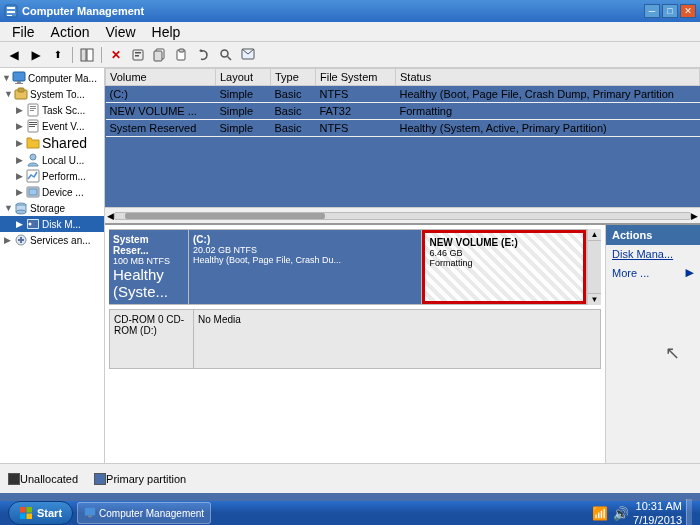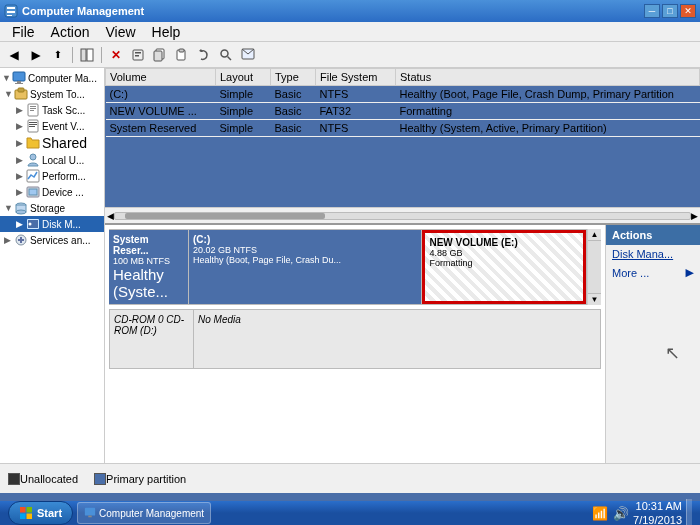--- a/index.html
+++ b/index.html
@@ -216,21 +216,20 @@
         rgba(150,150,150,0.2) 4px,
         rgba(150,150,150,0.2) 8px
       );
       pointer-events: none;
     }
 
     .cdrom-row {
       display: flex;
       margin-bottom: 20px;
       min-height: 60px;
-      font-style: italic;
     }
     .cdrom-label {
       width: 85px;
       min-width: 85px;
       background: #e8e8e8;
       border: 1px solid #bbb;
       padding: 4px;
       font-size: 10px;
     }
     .cdrom-content {
@@ -610,21 +609,21 @@
                 <span style="font-weight:normal;font-size:9px;">100 MB NTFS</span>
                 <span style="font-weight:normal;font-size:15px;">Healthy (Syste...</span>
               </div>
               <div class="partition c-drive">
                 <span>(C:)</span>
                 <span style="font-weight:normal;font-size:9px;">20.02 GB NTFS</span>
                 <span style="font-weight:normal;font-size:9px;">Healthy (Boot, Page File, Crash Du...</span>
               </div>
               <div class="partition new-volume">
                 <span style="position:relative;z-index:1;">NEW VOLUME  (E:)</span>
-                <span style="font-weight:normal;font-size:9px;position:relative;z-index:1;">4.88 GB</span>
+                <span style="font-weight:normal;font-size:9px;position:relative;z-index:1;">6.46 GB</span>
                 <span style="font-weight:normal;font-size:9px;position:relative;z-index:1;">Formatting</span>
               </div>
             </div>
 
             <div style="width:14px;background:#f0f0f0;border-left:1px solid #ccc;display:flex;flex-direction:column;">
               <div style="height:12px;background:#e0e0e0;border-bottom:1px solid #bbb;display:flex;align-items:center;justify-content:center;font-size:8px;cursor:pointer;">▲</div>
               <div style="flex:1;background:#ddd;"></div>
               <div style="height:12px;background:#e0e0e0;border-top:1px solid #bbb;display:flex;align-items:center;justify-content:center;font-size:8px;cursor:pointer;">▼</div>
             </div>
           </div>

